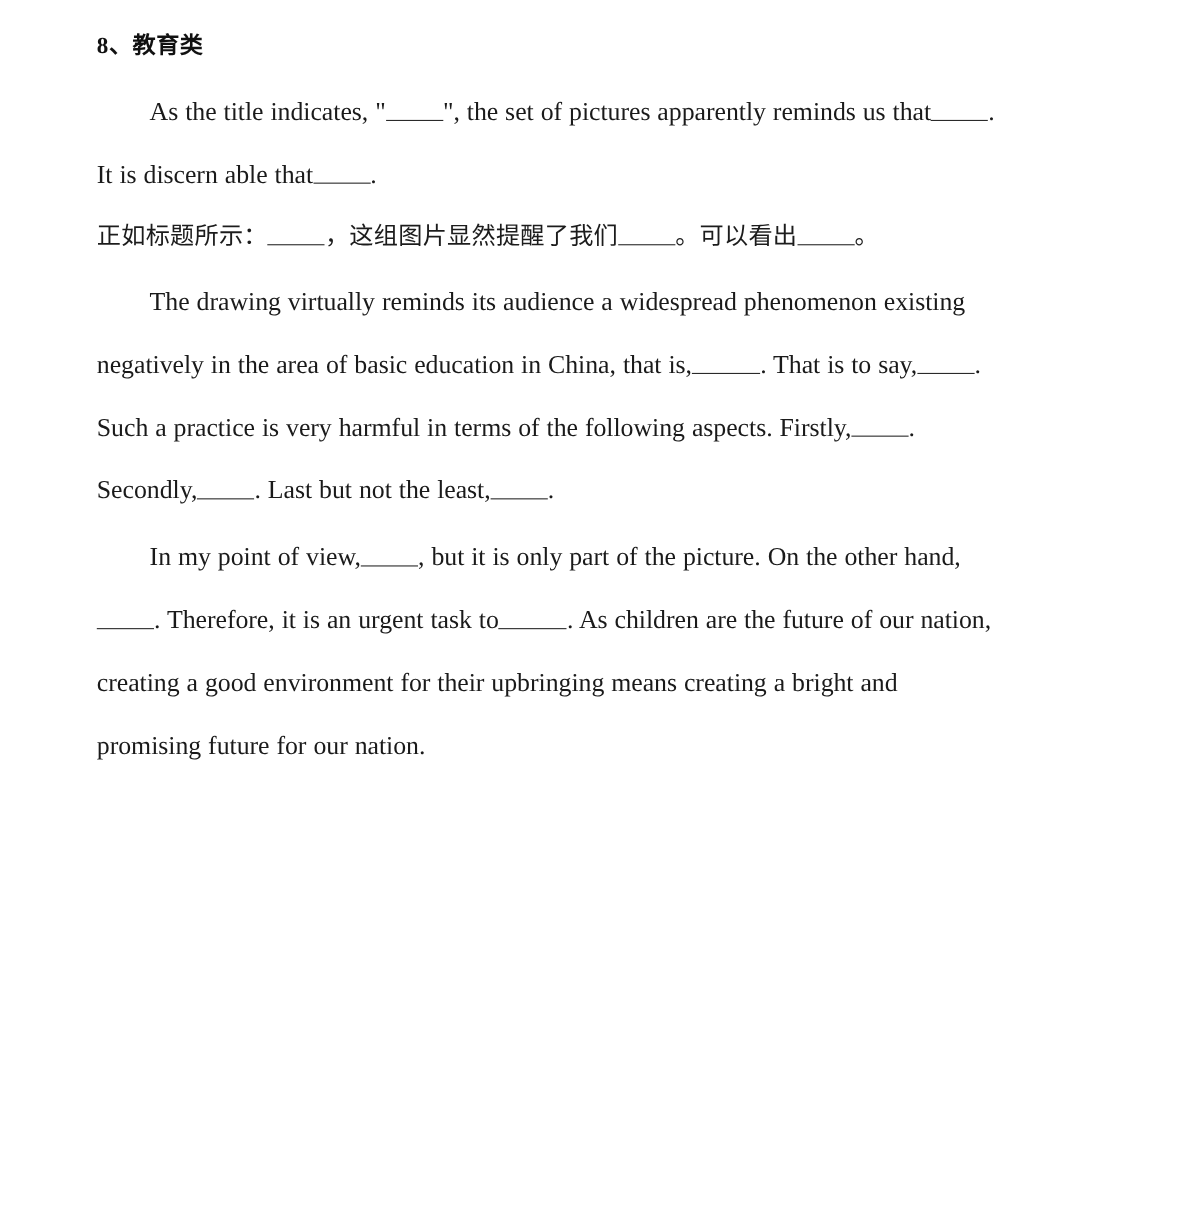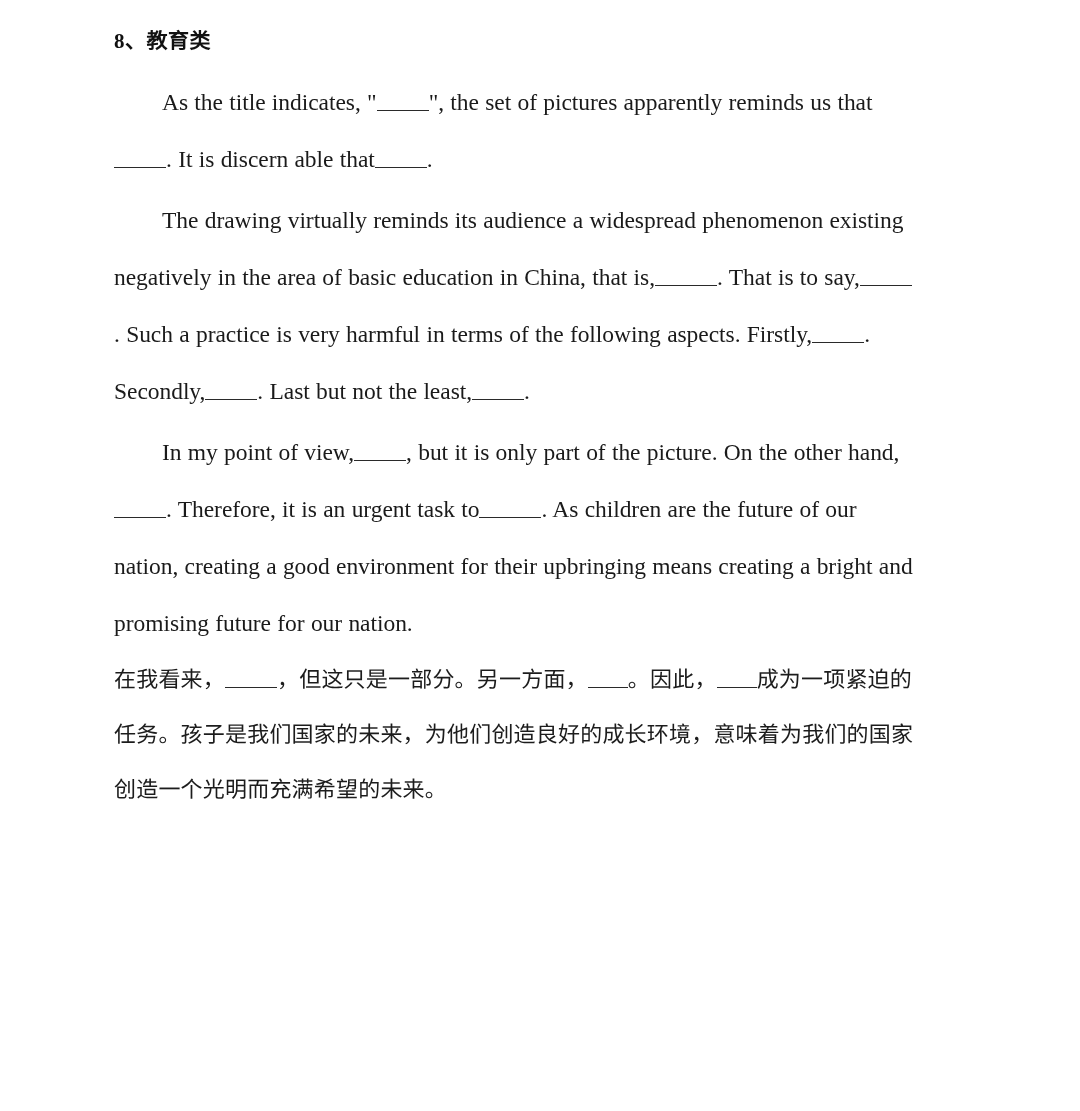--- a/index.html
+++ b/index.html
@@ -14,21 +14,21 @@
     overflow: hidden;
     font-family: "Liberation Serif", "DejaVu Serif", serif;
     color: #161616;
     -webkit-font-smoothing: antialiased;
   }
   .page {
     position: relative;
     width: 1080px;
     height: 1111px;
     box-sizing: border-box;
-    padding: 26px 165px 0 114px;
+    padding: 26px 165px 0 88px;
   }
   .doc-heading {
     font-family: "DejaVu Sans", "Liberation Sans", sans-serif;
     font-weight: bold;
     font-size: 21px;
     line-height: 30px;
     letter-spacing: 0.5px;
     color: #111111;
     margin: 0 0 18px 0;
     white-space: nowrap;
@@ -79,23 +79,23 @@
 </head>
 <body>
 
 <div class="page">
 
   <h1 class="doc-heading">
     <span class="num">8、</span><span>教育类</span>
   </h1>
 
   <p class="para para-en">As the title indicates, "<span class="blank b-md"></span>", the set of pictures apparently reminds us that<span class="blank b-md"></span>. It is discern able that<span class="blank b-md"></span>.</p>
+  <p class="para para-zh">正如标题所示：<span class="blank b-md"></span>，这组图片显然提醒了我们<span class="blank b-md"></span>。可以看出<span class="blank b-md"></span>。</p>
 
   <div class="block-gap"></div>
 
   <p class="para para-en">The drawing virtually reminds its audience a widespread phenomenon existing negatively in the area of basic education in China, that is,<span class="blank b-lg"></span>. That is to say,<span class="blank b-md"></span>. Such a practice is very harmful in terms of the following aspects. Firstly,<span class="blank b-md"></span>. Secondly,<span class="blank b-md"></span>. Last but not the least,<span class="blank b-md"></span>.</p>
 
   <div class="block-gap"></div>
 
   <p class="para para-en">In my point of view,<span class="blank b-md"></span>, but it is only part of the picture. On the other hand,<span class="blank b-md"></span>. Therefore, it is an urgent task to<span class="blank b-lg"></span>. As children are the future of our nation, creating a good environment for their upbringing means creating a bright and promising future for our nation.</p>
-  <p class="para para-zh">在我看来，<span class="blank b-md"></span>，但这只是一部分。另一方面，<span class="blank b-sm"></span>。因此，<span class="blank b-sm"></span>成为一项紧迫的任务。孩子是我们国家的未来，为他们创造良好的成长环境，意味着为我们的国家创造一个光明而充满希望的未来。</p>
 
 </div>
 
 </body></html>

